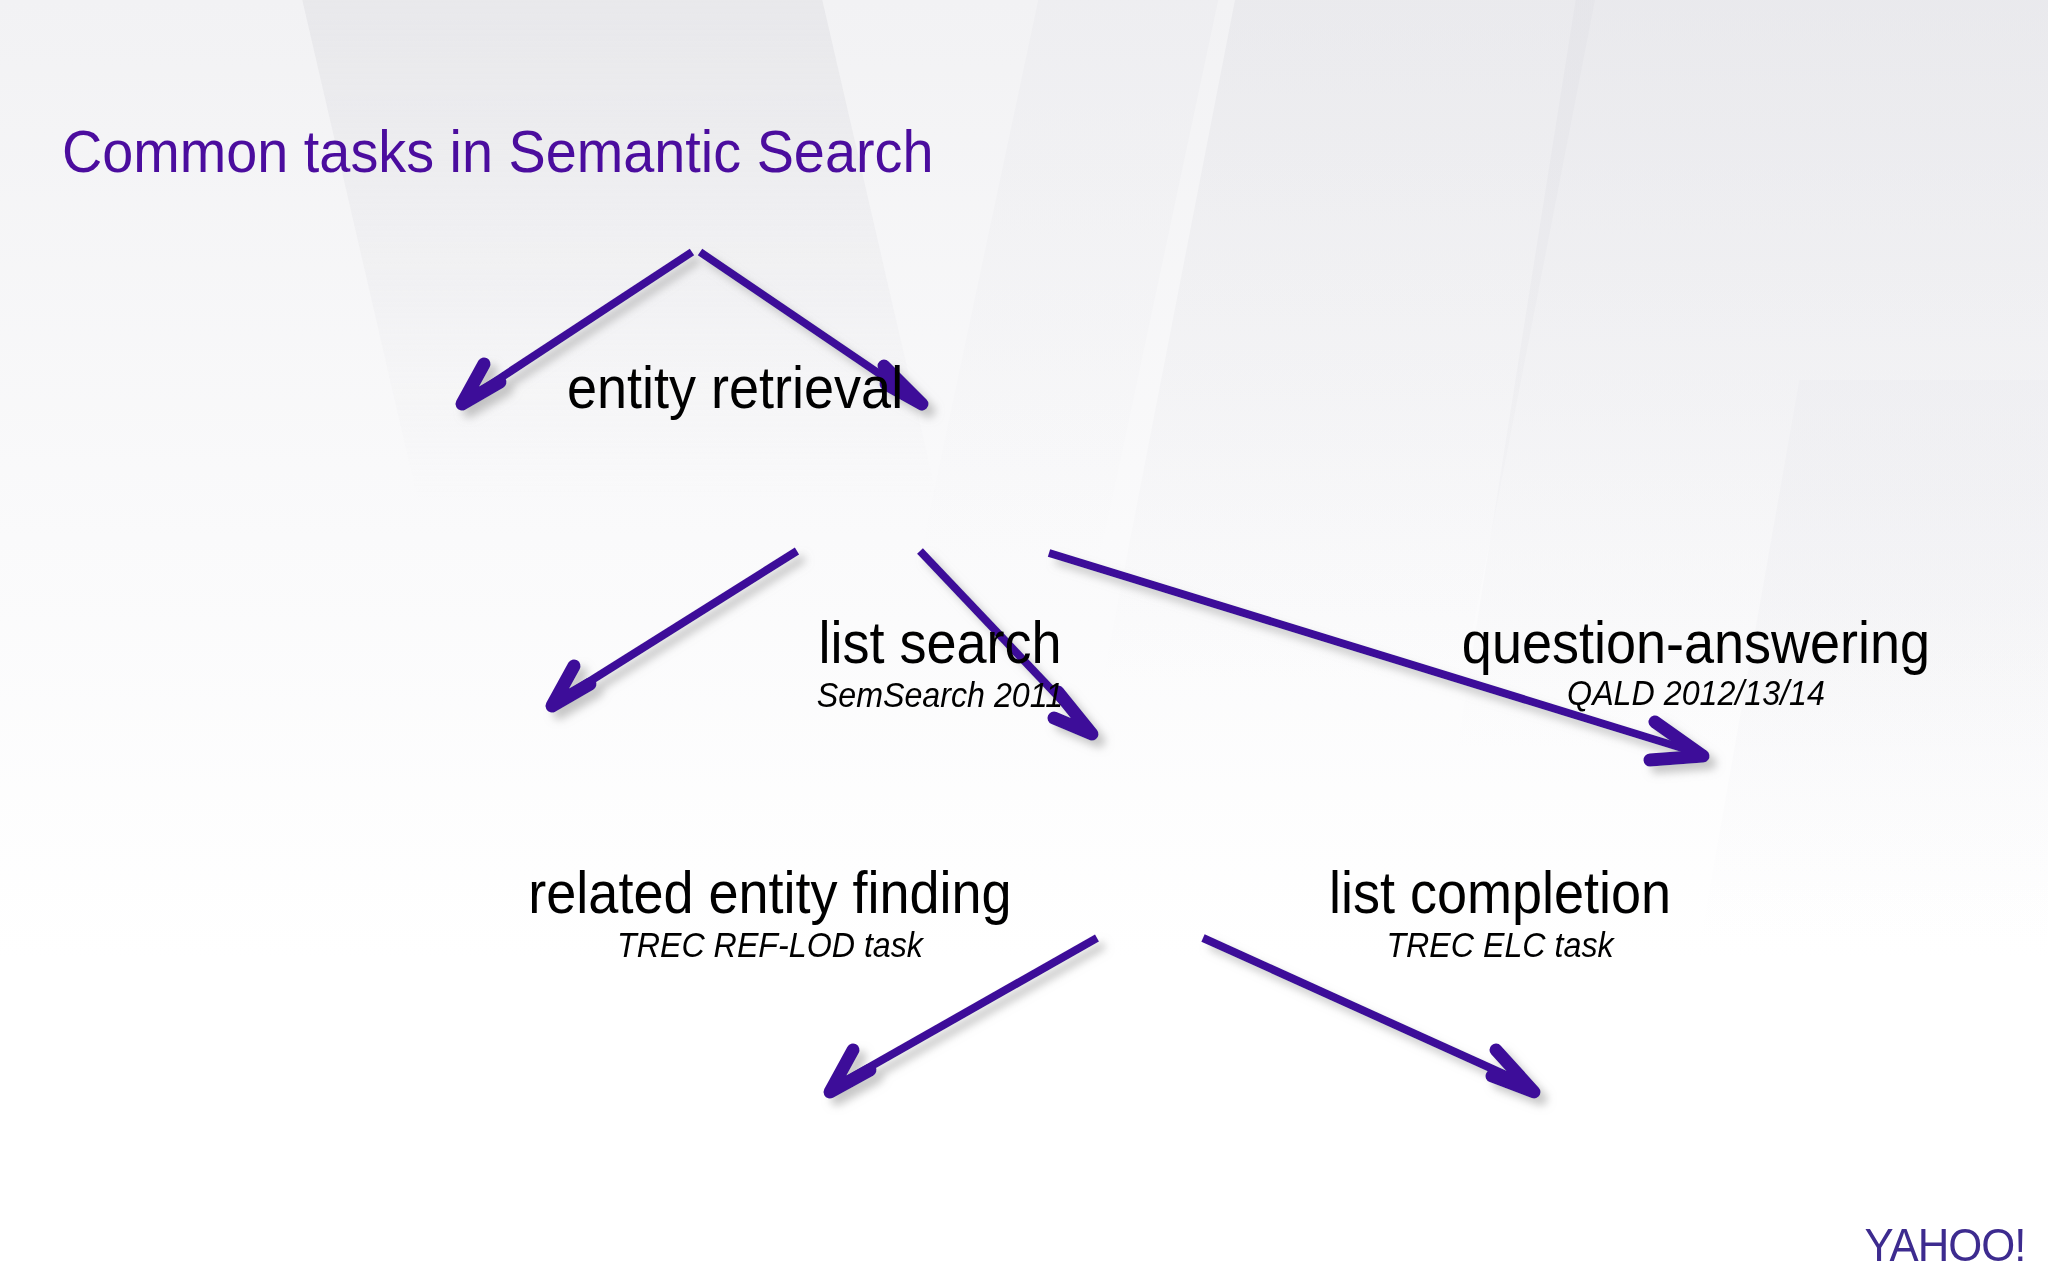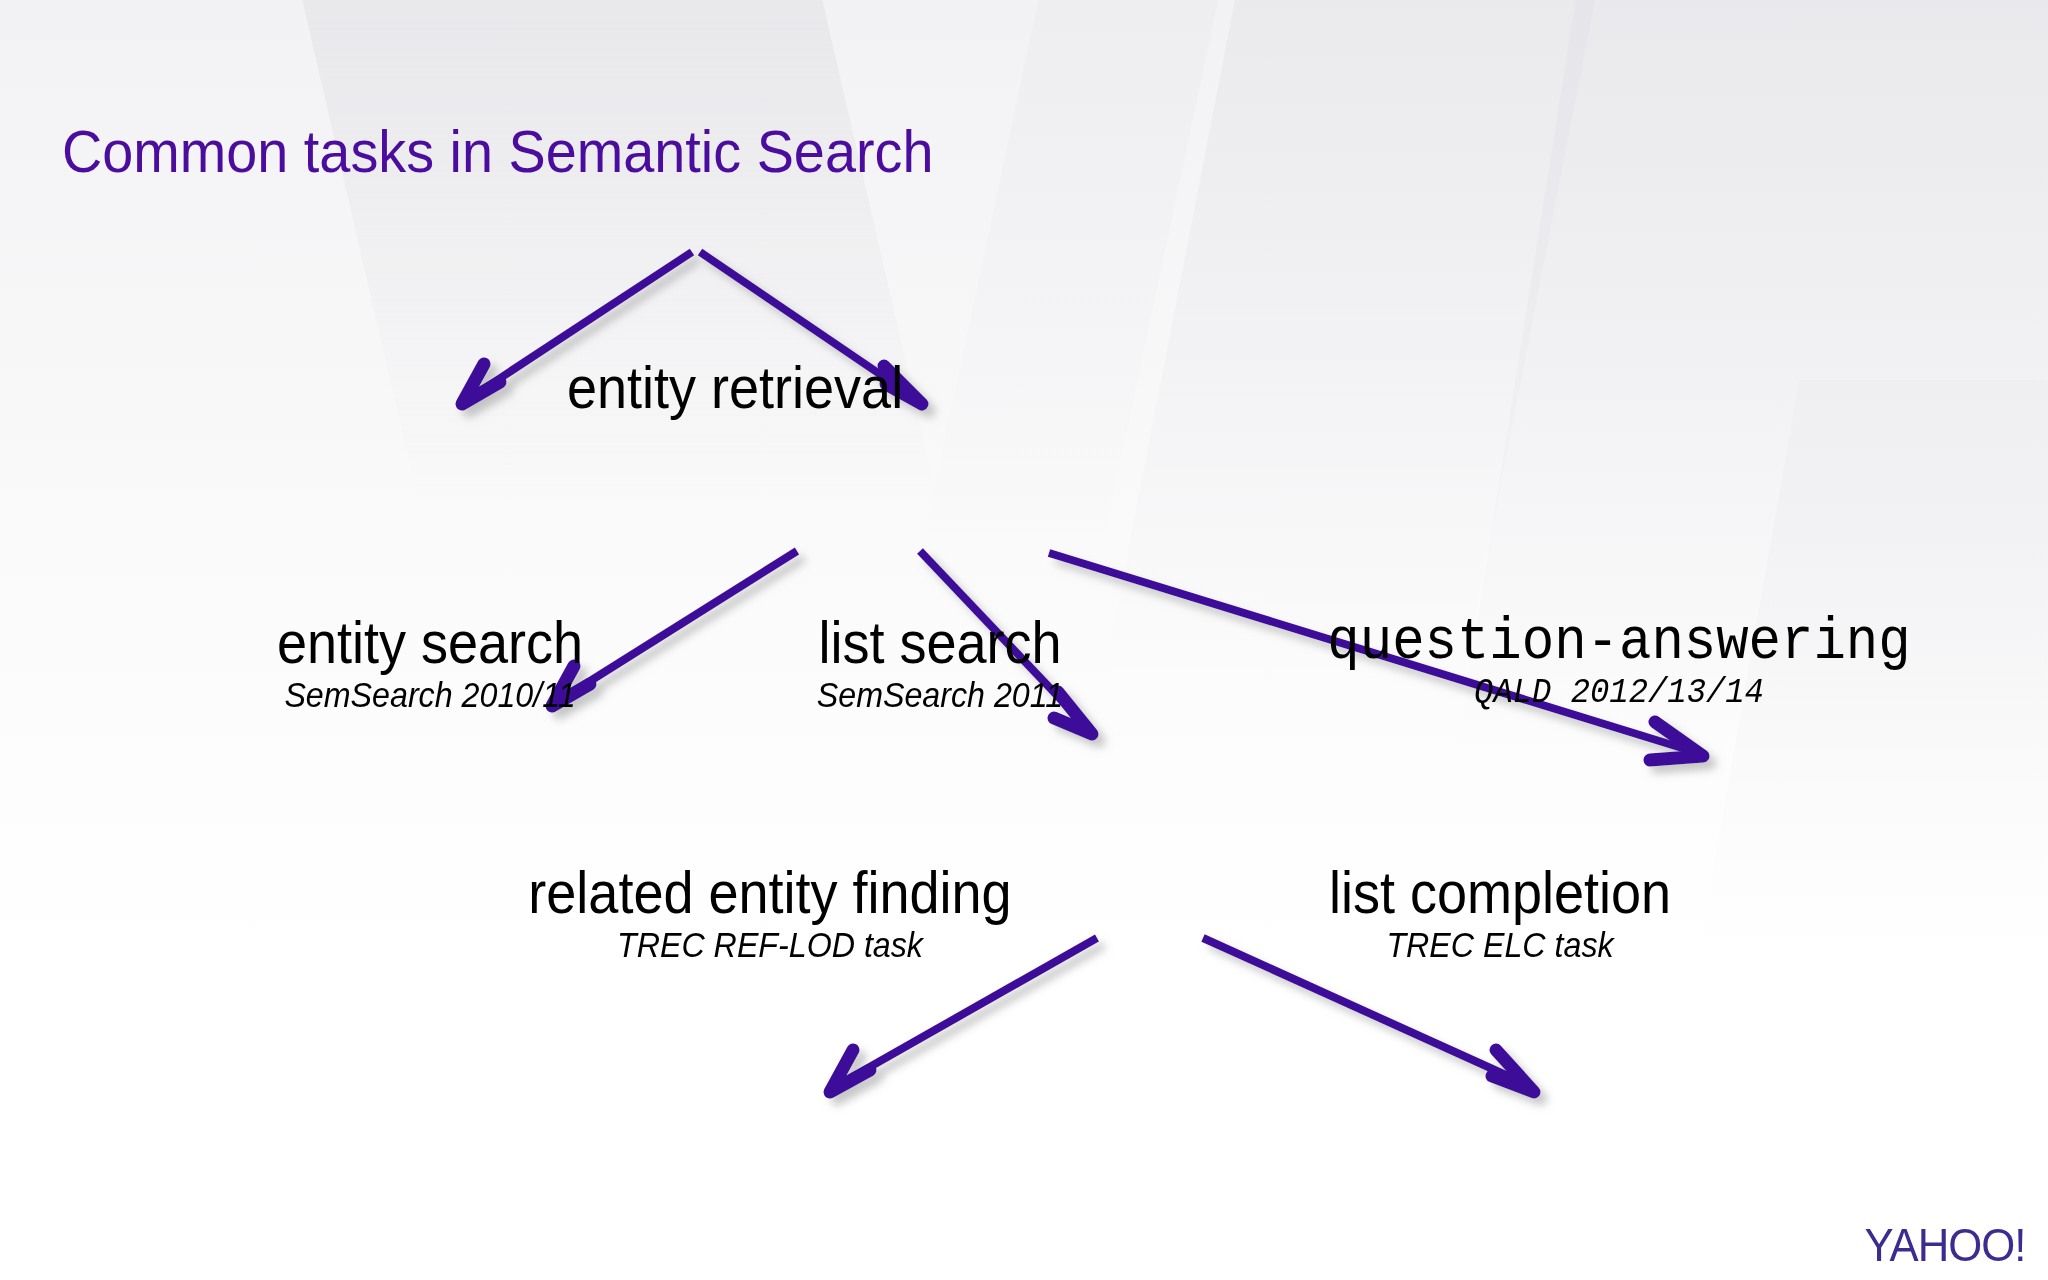--- a/index.html
+++ b/index.html
@@ -106,21 +106,21 @@
   
   #node-document-retrieval { left: 10px;   top: 352px; width: 560px; }
   #node-document-retrieval .node-label  { text-align: left; transform-origin: left center; }
   #node-document-retrieval .node-caption{ text-align: left; transform-origin: left center; margin-top: 10px;}
 
   #node-entity-retrieval   { left: 540px;  top: 357px; width: 500px; margin-left: 27px; }
   #node-entity-retrieval .node-label { text-align: left; transform-origin: left center; }
 
   #node-entity-search      { left: 150px;  top: 612px; width: 560px; }
   #node-list-search        { left: 660px;  top: 612px; width: 560px; }
-  #node-question-answering { left: 1269px; top: 612px; width: 700px; font-family: Liberation Mono, monospace; }
+  #node-question-answering { left: 1346px; top: 612px; width: 700px; }
   #node-question-answering .node-caption { margin-top: 2px; }
 
   #node-related-entity-finding { left: 420px;  top: 862px; width: 700px; }
   #node-list-completion        { left: 1190px; top: 862px; width: 620px; }
 
   
   #arrows {
     position: absolute;
     inset: 0;
     z-index: 2;
@@ -202,24 +202,20 @@
 
   <div class="content">
 
     <div class="title">Common tasks in Semantic Search</div>
 
 
     <div class="node" id="node-entity-retrieval">
       <div class="node-label">entity retrieval</div>
     </div>
 
-    <div class="node" id="node-entity-search">
-      <div class="node-label">entity search</div>
-      <div class="node-caption">SemSearch 2010/11</div>
-    </div>
 
     <div class="node" id="node-list-search">
       <div class="node-label">list search</div>
       <div class="node-caption">SemSearch 2011</div>
     </div>
 
     <div class="node" id="node-question-answering">
       <div class="node-label">question-answering</div>
       <div class="node-caption">QALD 2012/13/14</div>
     </div>

